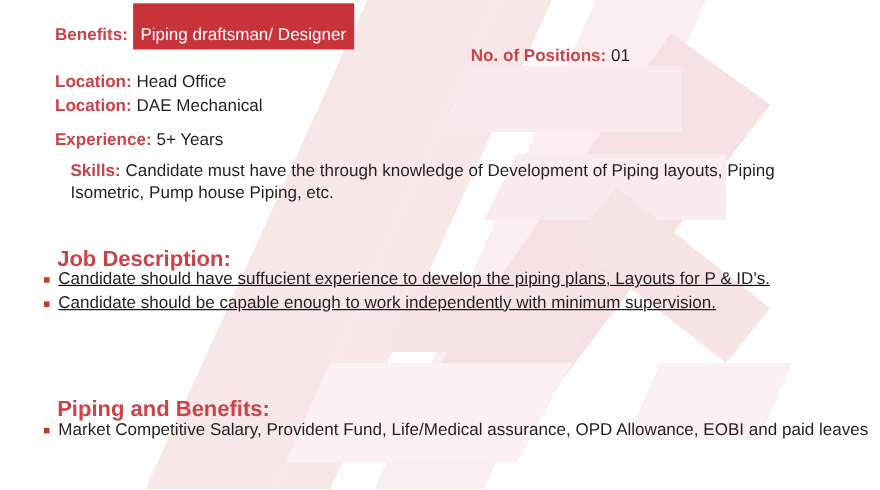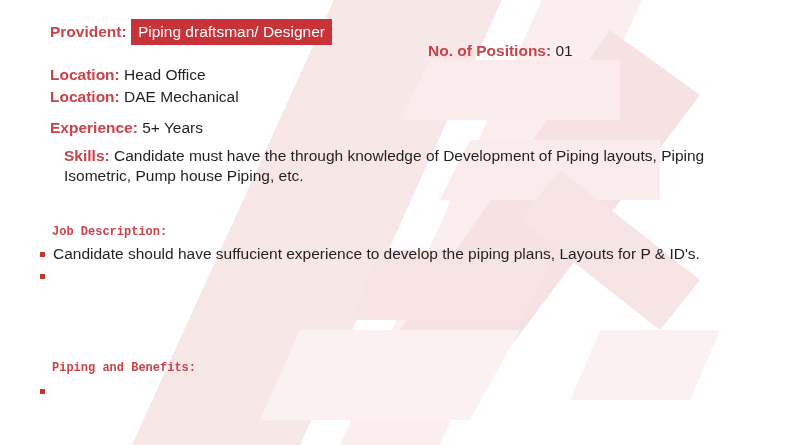--- a/index.html
+++ b/index.html
@@ -44,21 +44,21 @@
     color: #c8434a;
     font-weight: 700;
   }
   .field-value {
     color: #231f20;
     font-weight: 400;
   }
   .field-value.highlight {
     background: #c8333a;
     color: #ffffff;
-    padding: 4px 7px 5px 7px;
+    padding: 20px 7px 5px 7px;
     font-weight: 400;
     text-align: right;
   }
 
   .positions-row {
     position: absolute;
     left: 428px;
     top: 24px;
     white-space: nowrap;
     font-size: 15.5px;
@@ -74,23 +74,22 @@
     font-size: 15.5px;
     line-height: 1.28;
     color: #231f20;
   }
 
   .section-head {
     position: absolute;
     left: 52px;
     color: #c8434a;
     font-weight: 700;
-    font-size: 12px;
+    font-size: 20px;
     line-height: 1;
-    font-family: Liberation Mono, monospace;
   }
 
   .bullet-list {
     position: absolute;
     left: 40px;
     width: 755px;
     margin: 0;
     padding: 0;
     list-style: none;
   }
@@ -137,21 +136,21 @@
     </g>
     <g fill="#fcf1f1">
       <polygon points="300,330 520,330 470,420 260,420"></polygon>
       <polygon points="600,330 720,330 690,400 570,400"></polygon>
     </g>
   </svg>
 
   <div class="content">
 
     <div class="field-row" style="top:24px;">
-      <span class="field-label">Provident:</span>
+      <span class="field-label">Benefits:</span>
       <span class="field-value highlight">Piping draftsman/ Designer</span>
     </div>
 
     <div class="positions-row">
       <span class="field-label">No. of Positions:</span>
       <span class="field-value">01</span>
     </div>
 
     <div class="field-row" style="top:67px;">
       <span class="field-label">Location:</span>
@@ -168,32 +167,34 @@
       <span class="field-value">5+ Years</span>
     </div>
 
     <div class="skills-block">
       <span class="field-label">Skills:</span>
       <span class="field-value">Candidate must have the through knowledge of Development of Piping layouts, Piping Isometric, Pump house Piping, etc.</span>
     </div>
 
     <div class="section-head" style="top:226px;">Job Description:</div>
 
-    <ul class="bullet-list" style="top:244px;">
+    <ul class="bullet-list" style="top:244px;text-decoration:underline;">
       <li class="bullet-item">
         <span class="bullet-marker"></span>
         <span>Candidate should have suffucient experience to develop the piping plans, Layouts for P &amp; ID's.</span>
       </li>
       <li class="bullet-item">
         <span class="bullet-marker"></span>
+        <span>Candidate should be capable enough to work independently with minimum supervision.</span>
       </li>
     </ul>
 
     <div class="section-head" style="top:362px;">Piping and Benefits:</div>
 
     <ul class="bullet-list" style="top:381px;">
       <li class="bullet-item">
         <span class="bullet-marker"></span>
+        <span>Market Competitive Salary, Provident Fund, Life/Medical assurance, OPD Allowance, EOBI and paid leaves</span>
       </li>
     </ul>
 
   </div>
 </div>
 
 </body></html>

